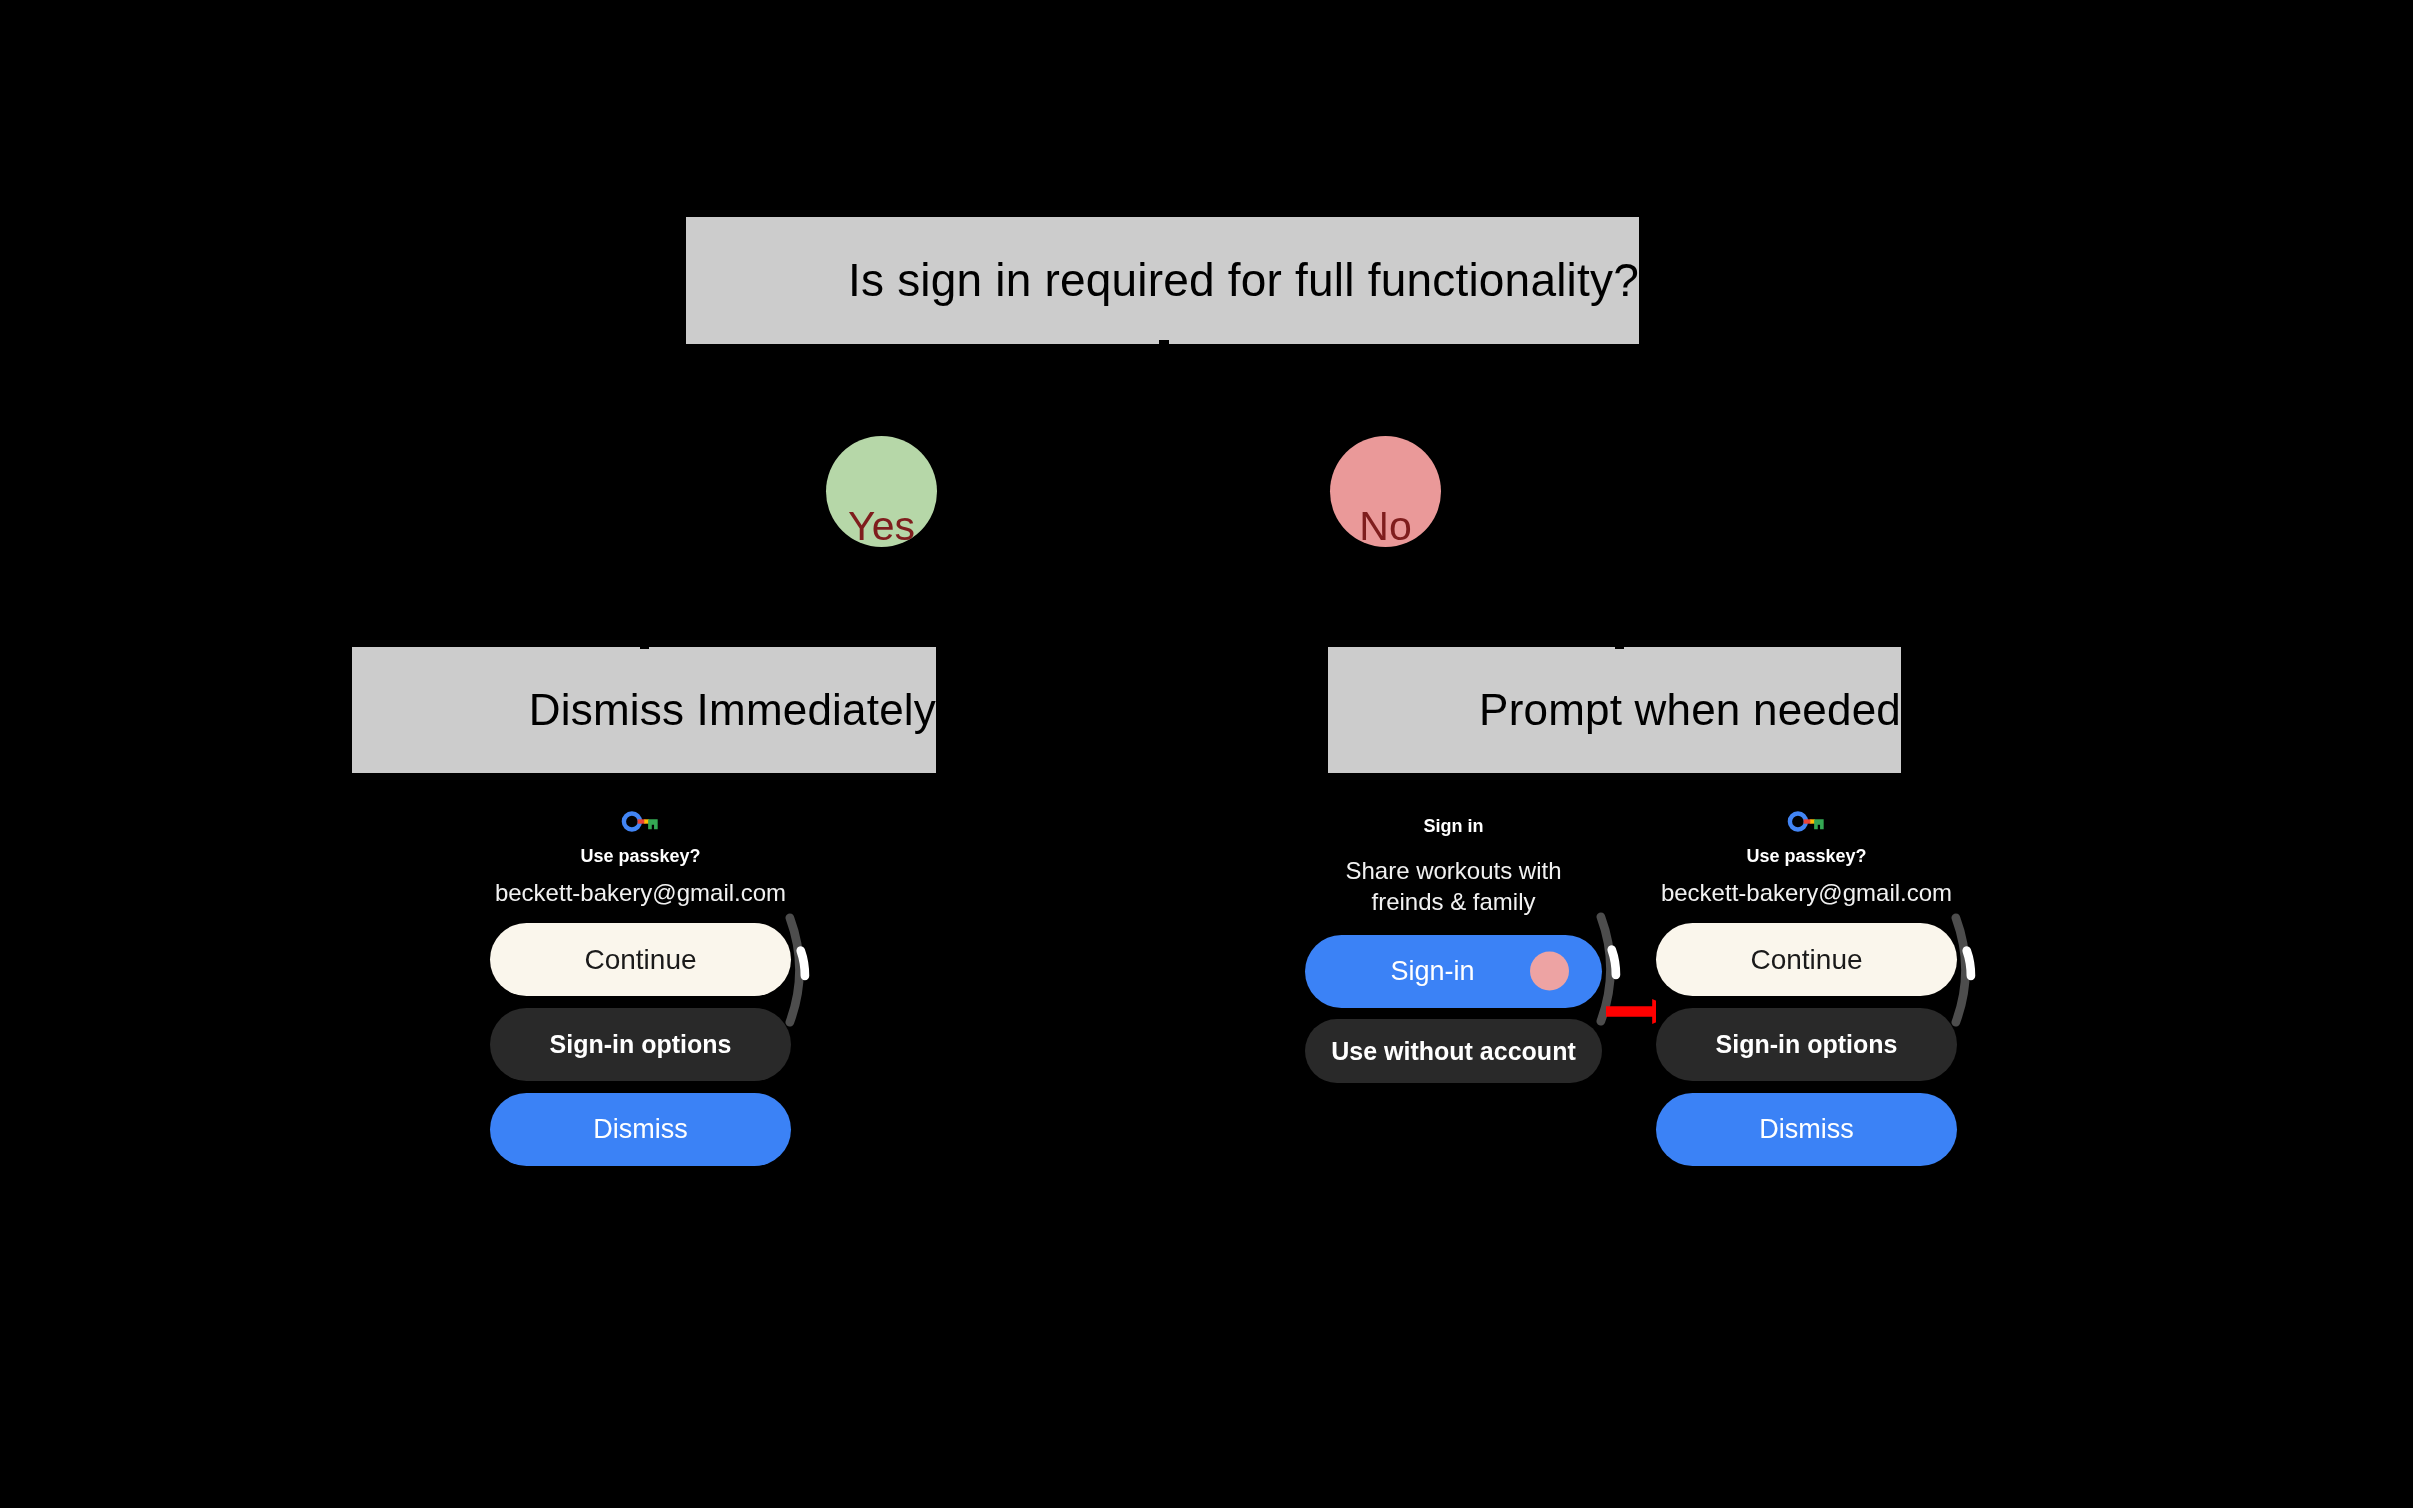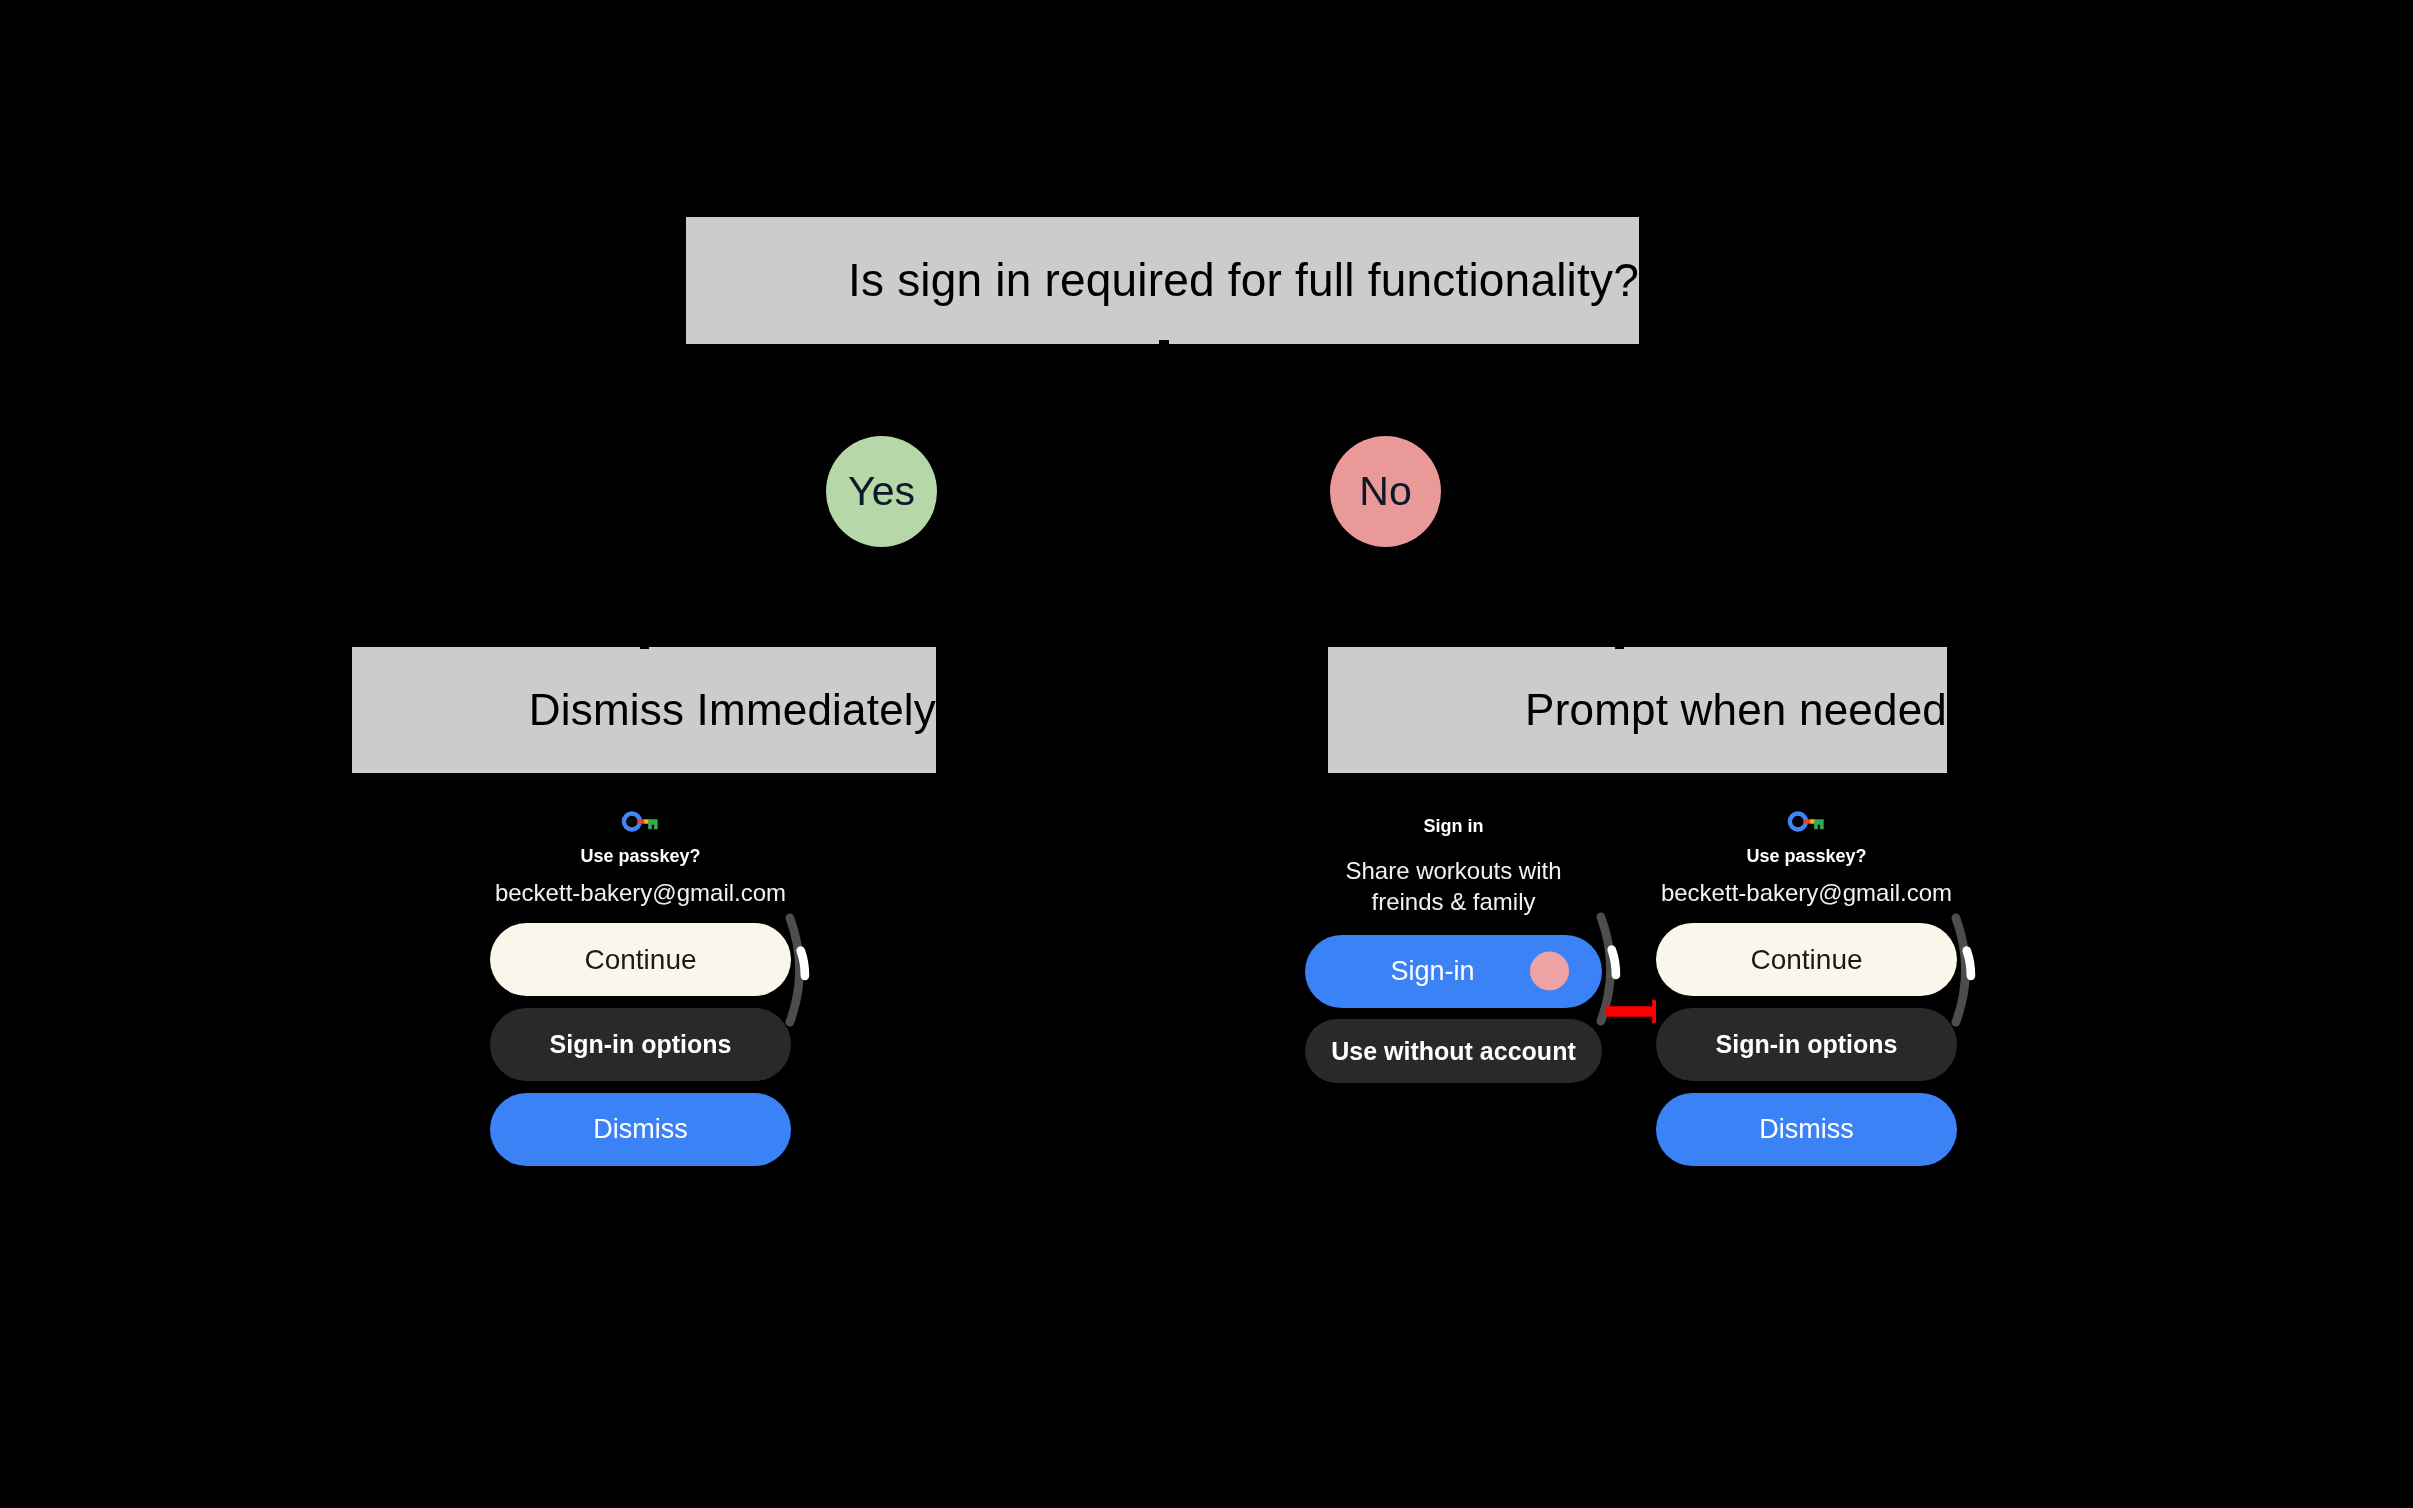--- a/index.html
+++ b/index.html
@@ -32,24 +32,24 @@
     letter-spacing: 0.2px;
     line-height: 1.1;
     white-space: nowrap;
   }
   .flow-box.small { font-size: 44px; }
 
   .flow-circle {
     position: absolute;
     border-radius: 50%;
     display: flex;
-    align-items: center;
+    align-items: flex-end;
     justify-content: center;
     font-size: 41px;
-    color: #0f172a;
+    color: #7f1d1d;
     line-height: 1;
   }
 
   .connector-stub {
     position: absolute;
     background: #000000;
   }
 
   
   .device-card {
@@ -156,21 +156,21 @@
 
   <div class="flow-circle" style="left:1330px; top:436px; width:111px; height:111px; background:#ea9999;">
     <span>No</span>
   </div>
 
   <div class="flow-box small" style="left:352px; top:647px; width:584px; height:126px;">
     <span>Dismiss Immediately</span>
   </div>
   <div class="connector-stub" style="left:640px; top:641px; width:8.7px; height:7.7px;"></div>
 
-  <div class="flow-box small" style="left:1328px; top:647px; width:573px; height:126px;padding-left:46px;">
+  <div class="flow-box small" style="left:1328px; top:647px; width:573px; height:126px;">
     <span>Prompt when needed</span>
   </div>
   <div class="connector-stub" style="left:1615px; top:641px; width:8.7px; height:7.7px;"></div>
 
   <div class="device-card" style="left:490px; top:811px; width:301px;">
 
     <svg class="device-icon" viewBox="0 0 40 22">
       <circle cx="11" cy="11" r="8.4" fill="none" stroke="#4285F4" stroke-width="4.6"></circle>
       <rect x="17" y="8.7" width="8" height="4.6" fill="#EA4335"></rect>
       <rect x="24" y="8.7" width="5" height="4.6" fill="#FBBC05"></rect>

